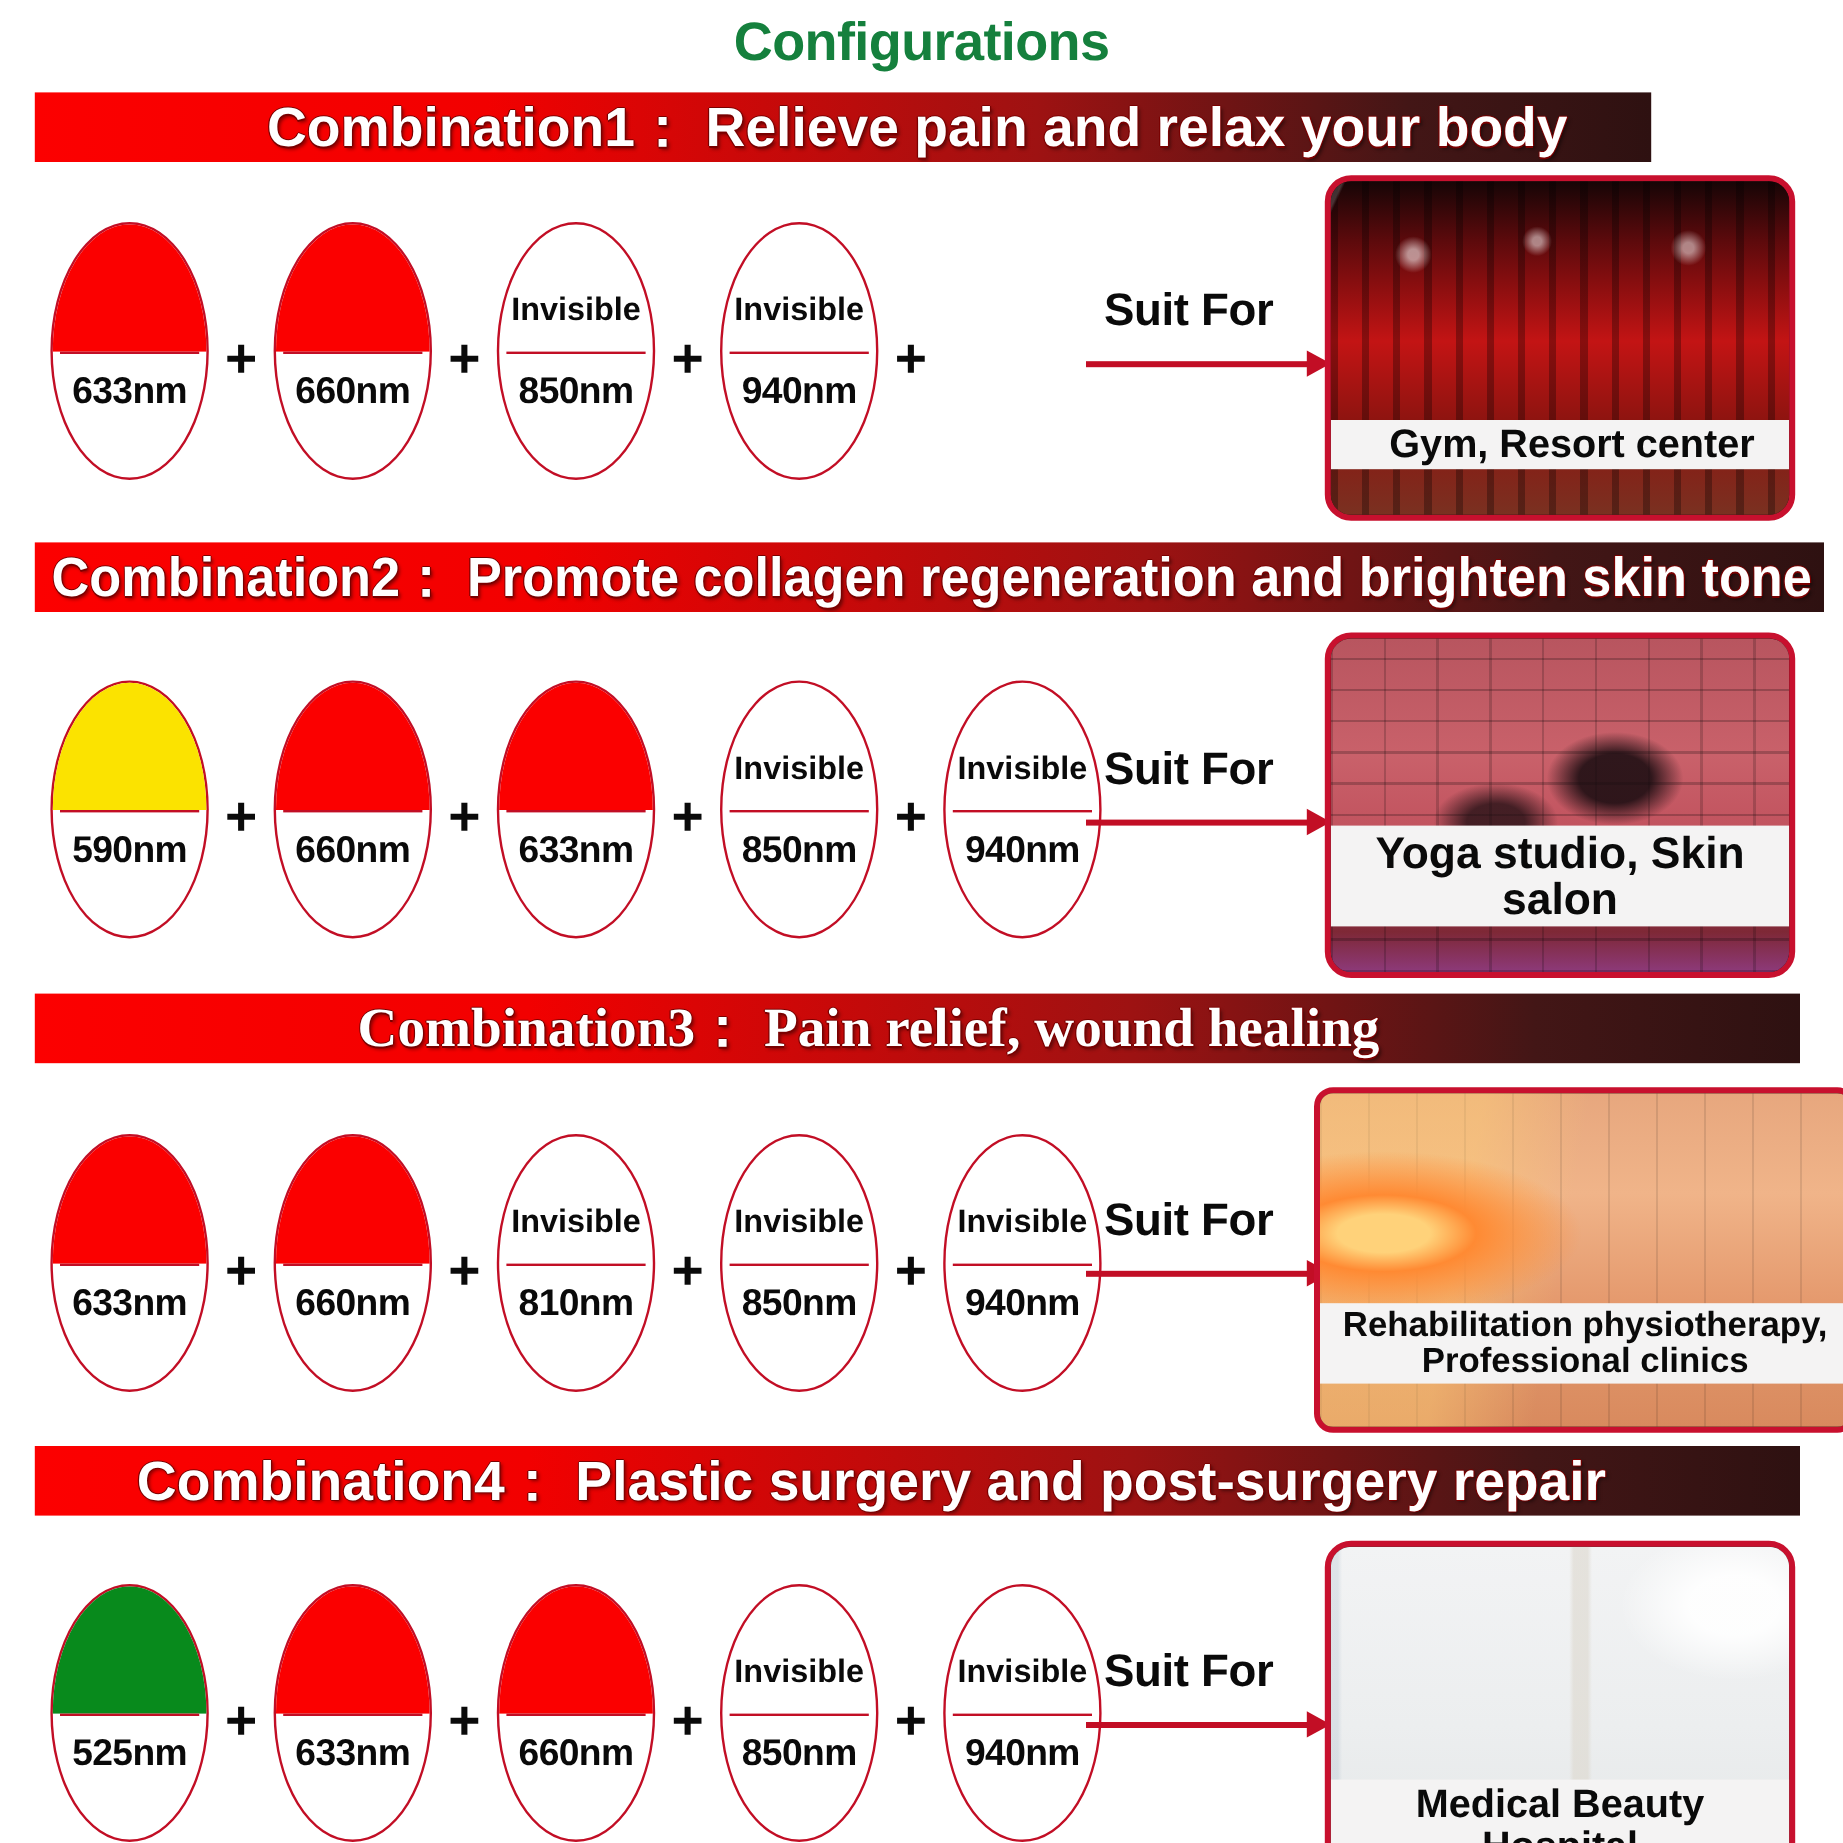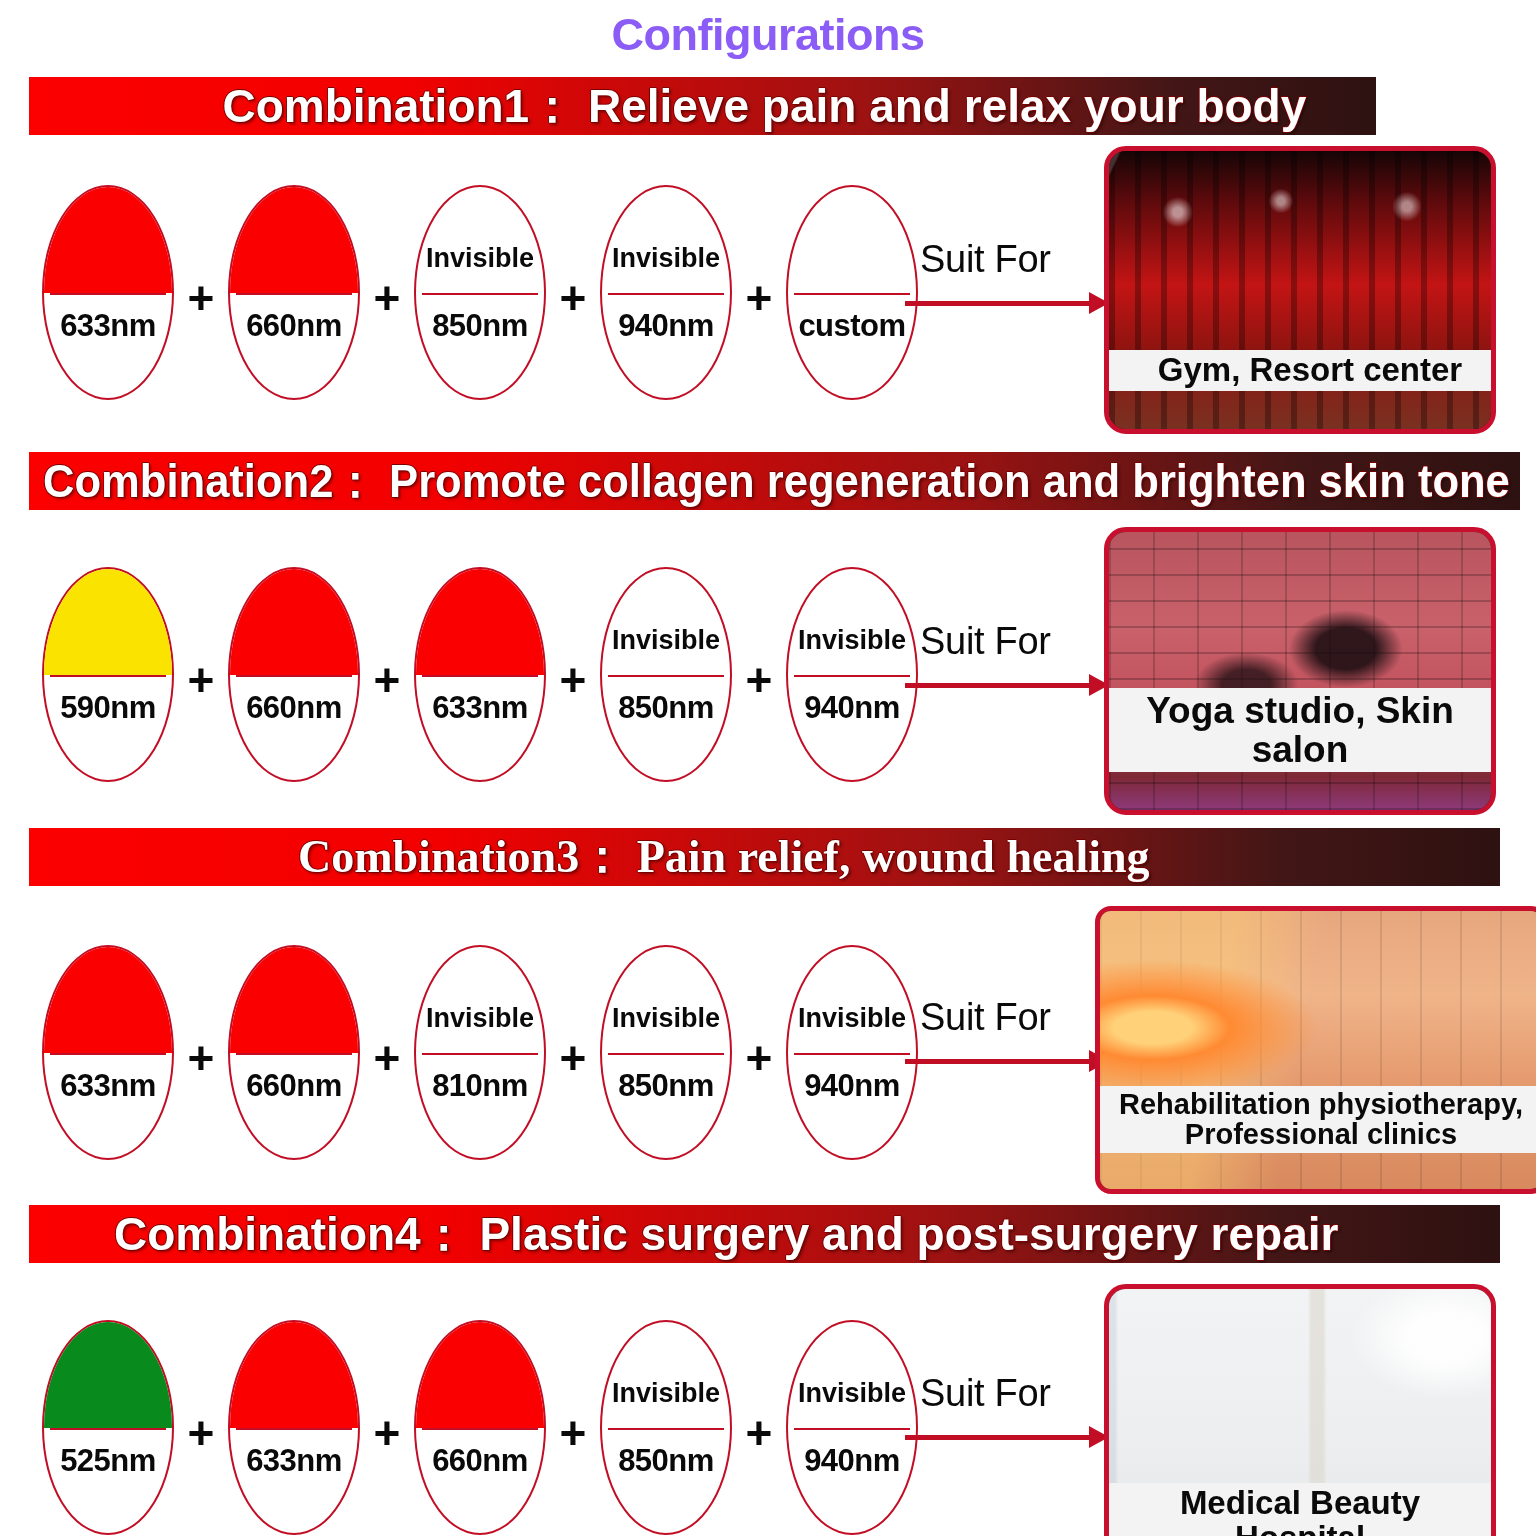--- a/index.html
+++ b/index.html
@@ -21,21 +21,21 @@
 
   
   .page-title {
     position: absolute;
     top: 6px;
     left: 0;
     width: 1536px;
     text-align: center;
     font-size: 45px;
     font-weight: bold;
-    color: #8b5cf6;
+    color: #15803d;
     letter-spacing: -0.5px;
     line-height: 58px;
   }
 
   
   .combo { position: absolute; left: 0; width: 1536px; }
 
   .banner {
     position: absolute;
     left: 29px;
@@ -109,21 +109,21 @@
     font-weight: bold;
     color: #0a0a0a;
     line-height: 1;
     margin-top: 10px;
   }
 
   
   .suitfor {
     position: absolute;
     font-size: 38px;
-    font-weight: normal;
+    font-weight: bold;
     color: #0a0a0a;
     white-space: nowrap;
     letter-spacing: -0.3px;
   }
   .arrow-line {
     position: absolute;
     height: 5px;
     background: #c20e25;
   }
   .arrow-head {
@@ -230,26 +230,20 @@
           </div>
           <div class="plus">+</div>
           <div class="ell-wrap">
             <div class="ell">
               <div class="ell-divider"></div>
             </div>
             <div class="ell-label-top">Invisible</div>
             <div class="ell-label-bot">940nm</div>
           </div>
           <div class="plus">+</div>
-          <div class="ell-wrap">
-            <div class="ell">
-              <div class="ell-divider"></div>
-            </div>
-            <div class="ell-label-bot">custom</div>
-          </div>
         </div>
         <div class="suitfor" style="left: 920px; top: 238px;">Suit For</div>
         <div class="arrow-line" style="left: 905px; top: 301px; width: 190px;"></div>
         <div class="arrow-head" style="left: 1089px; top: 292px;"></div>
         <div class="card" style="left: 1104px; top: 146px; width: 392px; height: 288px;">
           <div class="card-photo ph-gym"></div>
           <div class="card-caption" style="bottom: 38px; font-size: 33px; padding-left: 24px;">Gym, Resort center</div>
         </div>
       </div>
       <div class="combo" style="top: 0px;">

